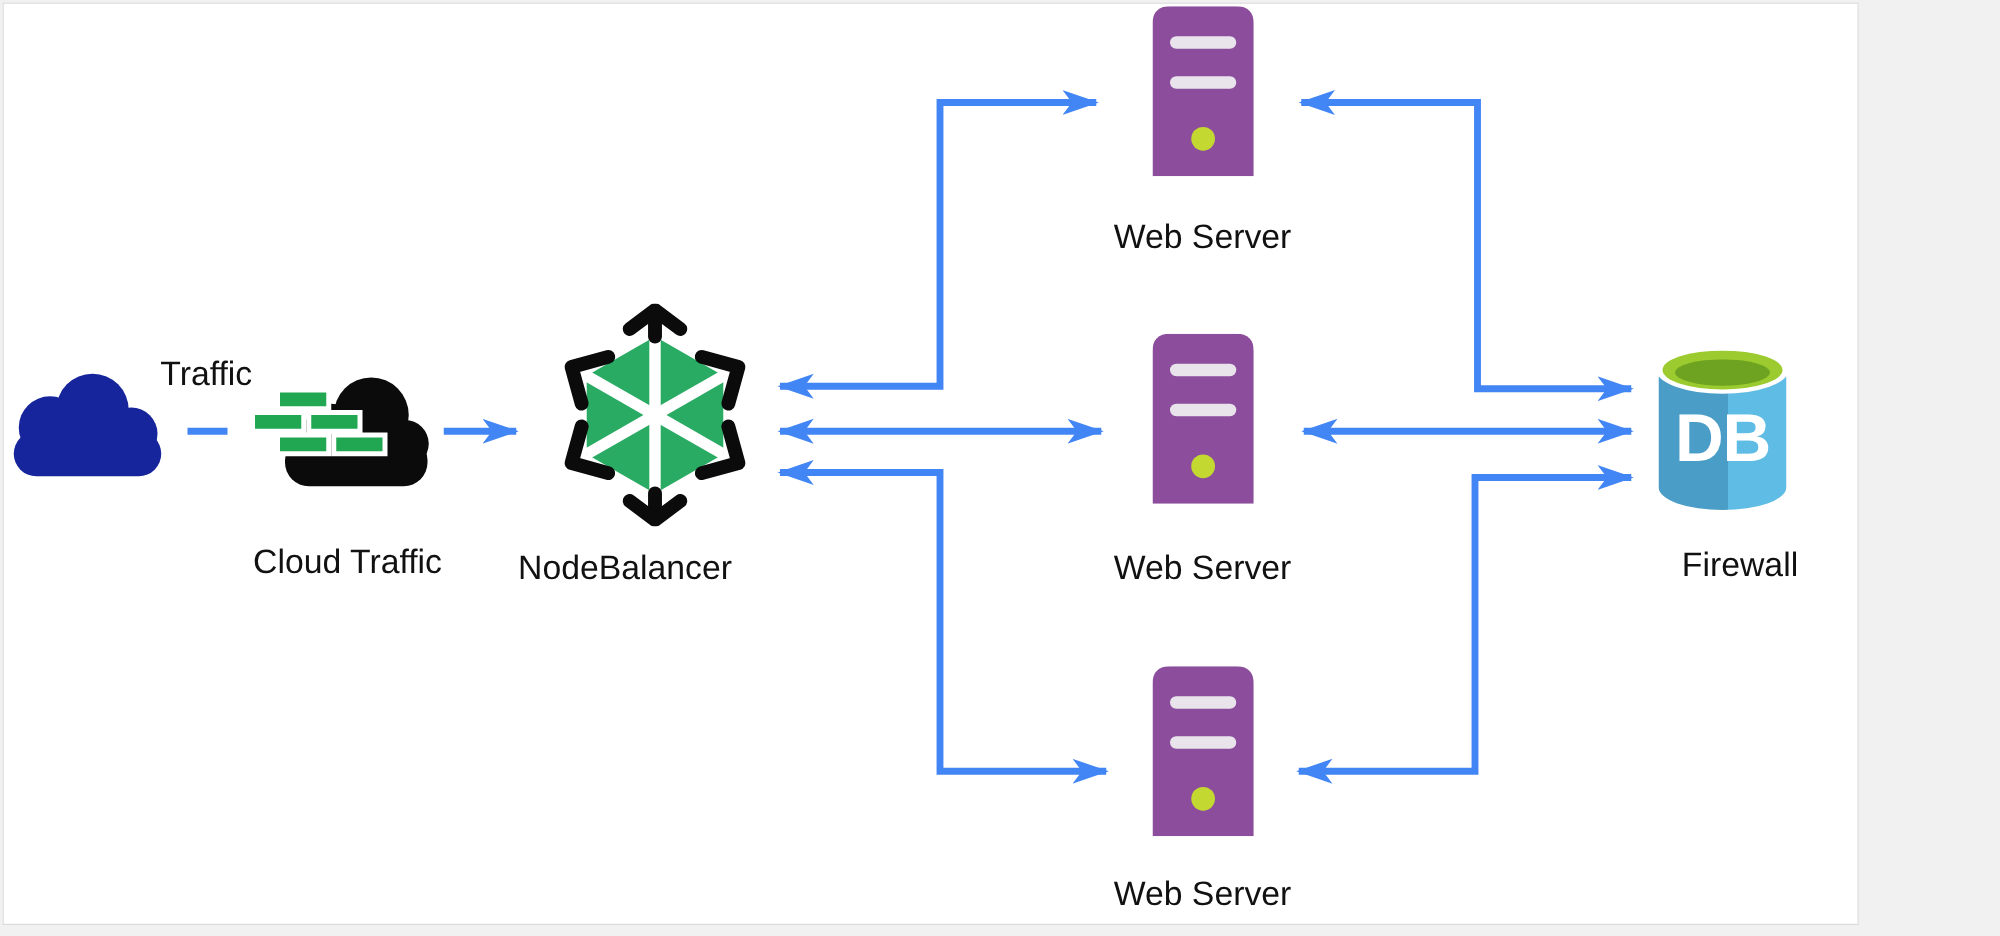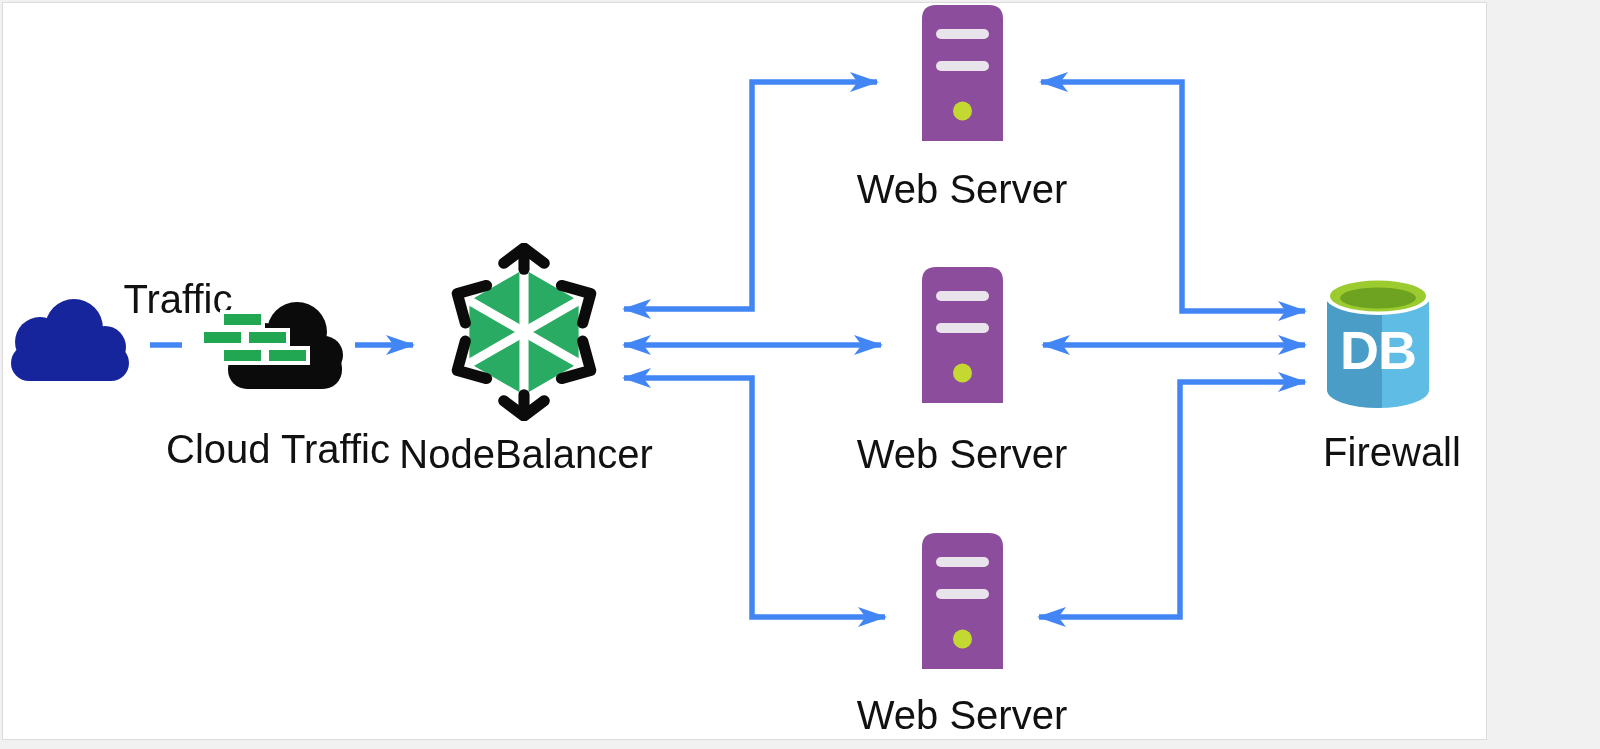--- a/index.html
+++ b/index.html
@@ -10,21 +10,21 @@
     position:relative;overflow:hidden;
   }
   .canvas{
     position:absolute;left:2px;top:2px;width:1485px;height:738px;
     background:#ffffff;border:1px solid #dcdcdc;box-sizing:border-box;
   }
   .wires{position:absolute;left:0;top:0;width:1600px;height:749px;pointer-events:none;}
   .node{position:absolute;}
   .label{
     position:absolute;
-    font-size:40px;line-height:38px;color:#111111;
+    font-size:27px;line-height:38px;color:#111111;
     white-space:nowrap;transform:translateX(-50%);
   }
 </style>
 </head>
 <body>
 
 <div class="canvas"></div>
 
 <svg class="wires" viewBox="0 0 1600 749" xmlns="http://www.w3.org/2000/svg">
   <defs>
@@ -47,21 +47,21 @@
 <div class="node" style="left:7px;top:295px;width:126px;height:87px;">
   <svg width="126" height="87" viewBox="0 0 126 87" xmlns="http://www.w3.org/2000/svg">
     <g fill="#16259c">
       <circle cx="33" cy="47" r="25"></circle>
       <circle cx="67" cy="33" r="29"></circle>
       <circle cx="98" cy="52" r="21"></circle>
       <rect x="4" y="50" width="118" height="36" rx="18"></rect>
     </g>
   </svg>
 </div>
-<div class="label" style="left:178px;top:280px;">Traffic</div>
+<div class="label" style="left:165px;top:280px;">Traffic</div>
 
 <div class="node" style="left:200px;top:297px;width:145px;height:93px;">
   <svg width="145" height="93" viewBox="0 0 145 93" xmlns="http://www.w3.org/2000/svg">
     <g fill="#0b0b0b">
       <circle cx="97" cy="35" r="30"></circle>
       <circle cx="124" cy="58" r="19"></circle>
       <circle cx="65" cy="48" r="22"></circle>
       <rect x="28" y="52" width="114" height="40" rx="19"></rect>
     </g>
     <g fill="#21a751" stroke="#ffffff" stroke-width="4">
@@ -91,21 +91,21 @@
       <path d="M60,20 L80,5 L100,20"></path>
       <path d="M80,150 L80,168"></path>
       <path d="M60,156 L80,171 L100,156"></path>
       <path d="M117,42 L146,50 L138,79"></path>
       <path d="M43,42 L14,50 L22,79"></path>
       <path d="M117,134 L146,126 L138,97"></path>
       <path d="M43,134 L14,126 L22,97"></path>
     </g>
   </svg>
 </div>
-<div class="label" style="left:526px;top:435px;">NodeBalancer</div>
+<div class="label" style="left:500px;top:435px;">NodeBalancer</div>
 
 <div class="node" style="left:922px;top:5px;width:81px;height:136px;">
   <svg width="81" height="136" viewBox="0 0 81 136" xmlns="http://www.w3.org/2000/svg">
     <path d="M14,0 H67 Q81,0 81,14 V136 H0 V14 Q0,0 14,0 Z" fill="#8b4d9c"></path>
     <rect x="14" y="24" width="53" height="10" rx="5" fill="#e9e4ec"></rect>
     <rect x="14" y="56" width="53" height="10" rx="5" fill="#e9e4ec"></rect>
     <circle cx="40.5" cy="106" r="9.5" fill="#c3d830"></circle>
   </svg>
 </div>
 <div class="label" style="left:962px;top:170px;">Web Server</div>

